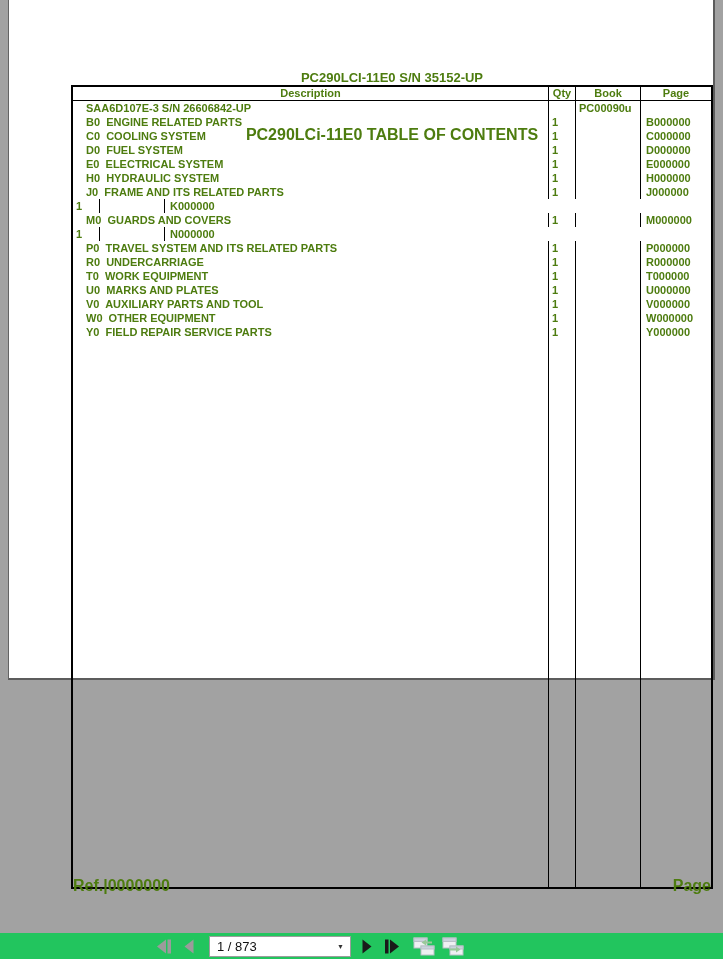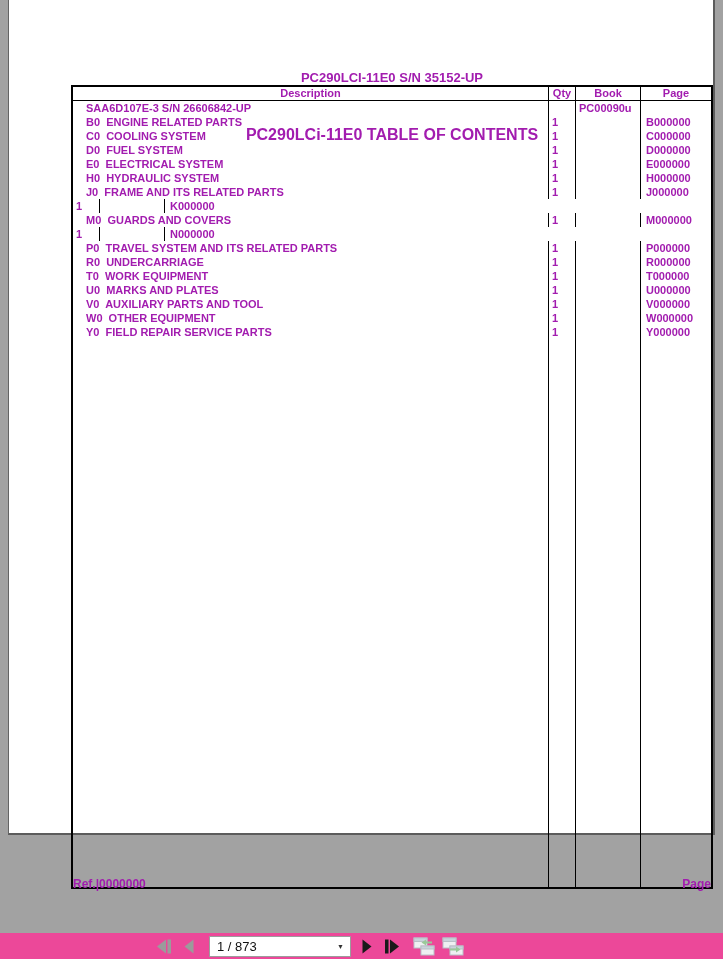--- a/index.html
+++ b/index.html
@@ -10,27 +10,27 @@
     overflow: hidden;
     background: #a2a2a2;
     font-family: "Liberation Sans", sans-serif;
   }
   .viewer { position: relative; width: 723px; height: 959px; }
 
   
   .pdf-page {
     position: absolute;
     left: 8px; top: -1px;
-    width: 707px; height: 836px;
+    width: 707px; height: 681px;
     background: #ffffff;
     border: 1px solid #646464;
     border-right: 2px solid #5c5c5c;
     border-bottom: 2px solid #5c5c5c;
     box-sizing: border-box;
-    color: #a21caf;
+    color: #4d7c0f;
   }
   .doc-titles {
     position: absolute;
     left: 62px; top: 34px; width: 642px;
     text-align: center;
     font-weight: bold;
     white-space: pre;
   }
   .doc-title-1 { font-size: 13px; line-height: 16px; }
   .doc-title-2 { font-size: 16px; line-height: 19px; margin-top: 3px; }
@@ -57,33 +57,33 @@
   .c-book { width: 65px;  border-right: 1px solid #000; padding-left: 3px; }
   .c-page { flex: 1; padding-left: 5px; }
   .trow.header .cell { padding: 0; text-align: center; }
 
   
   .page-footer {
     position: absolute;
     left: 62px; top: 877px; width: 642px;
     display: flex;
     align-items: baseline;
-    font-size: 12px;
+    font-size: 16px;
     font-weight: bold;
   }
   .page-footer .ref-label { margin-left: 2px; }
   .page-footer .ref-value { }
   .page-footer .page-label { margin-left: auto; margin-right: 2px; }
 
   
   .toolbar {
     position: absolute;
     left: 0; top: 933px;
     width: 723px; height: 26px;
-    background: #ec4899;
+    background: #22c55e;
     display: flex;
     align-items: center;
     padding-left: 155px;
     box-sizing: border-box;
   }
   .tb-btn {
     display: flex; align-items: center; justify-content: center;
     height: 22px;
     cursor: pointer;
     flex: 0 0 auto;

